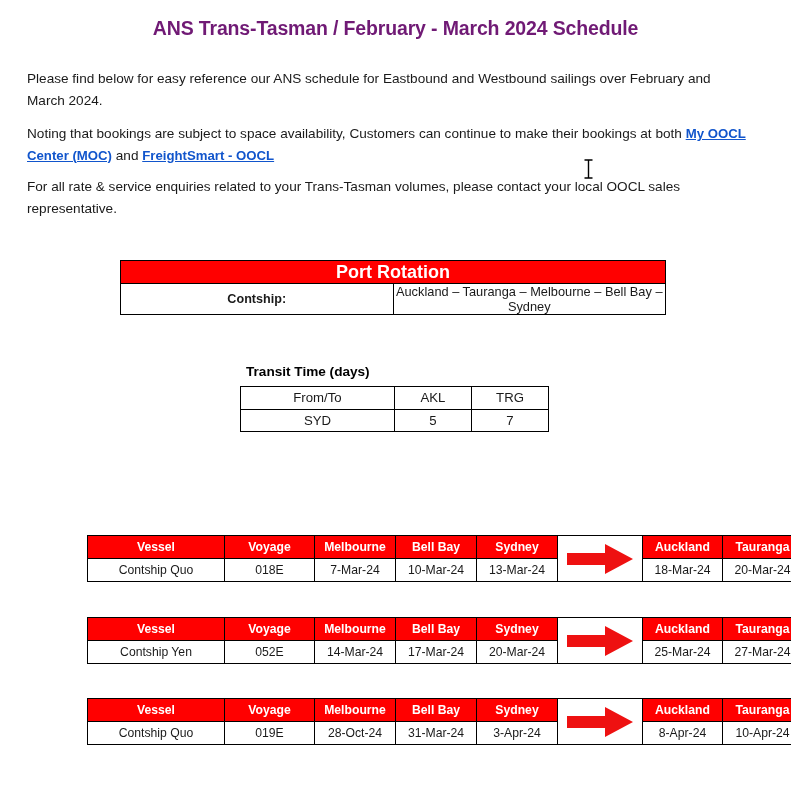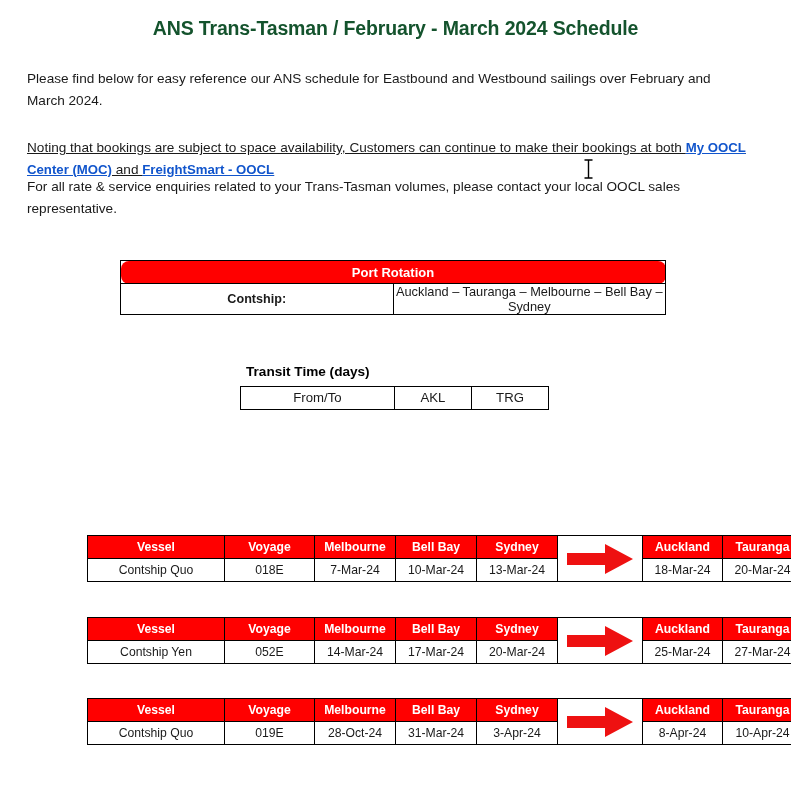--- a/index.html
+++ b/index.html
@@ -19,34 +19,34 @@
   
   .doc-title {
     position: absolute;
     top: 17px;
     left: 0;
     width: 791px;
     text-align: center;
     font-size: 19.5px;
     font-weight: bold;
     letter-spacing: -0.15px;
-    color: #14532d;
+    color: #701a75;
   }
 
   
   .para {
     position: absolute;
     left: 27px;
     width: 722px;
     font-size: 13.6px;
     line-height: 21.5px;
     color: #1a1a1a;
   }
   .para-1 { top: 68px; }
-  .para-2 { top: 137px; width: 726px; text-decoration: underline; }
+  .para-2 { top: 123px; width: 726px; }
   .para-3 { top: 176px; }
 
   .doc-link {
     color: #1155cc;
     font-weight: bold;
     text-decoration: underline;
     font-size: 13.2px;
     cursor: pointer;
   }
 
@@ -72,21 +72,21 @@
   }
 
   
   .port-rotation {
     position: absolute;
     top: 260px;
     left: 120px;
     width: 546px;
   }
   .port-rotation td { height: 22px; }
-  .port-rotation .pr-title { font-size: 13px; border-radius: 8px; }
+  .port-rotation .pr-title { font-size: 18px; }
   .port-rotation .pr-dir {
     width: 135px;
     font-weight: bold;
     font-size: 12.6px;
   }
   .port-rotation .pr-ports { font-size: 12.8px; }
 
   
   .tt-label {
     position: absolute;
@@ -176,20 +176,25 @@
 </table>
 
 <div class="tt-label">Transit Time (days)</div>
 
 <table class="transit-time">
   <tbody>
     <tr>
       <td class="tt-c1">From/To</td>
       <td class="tt-c2">AKL</td>
       <td class="tt-c3">TRG</td>
+    </tr>
+    <tr>
+      <td class="tt-c1">SYD</td>
+      <td class="tt-c2">5</td>
+      <td class="tt-c3">7</td>
     </tr>
   </tbody>
 </table>
 
 <table class="sched sched-1">
   <tbody>
     <tr>
       <td class="red-head c-vessel">Vessel</td>
       <td class="red-head c-voyage">Voyage</td>
       <td class="red-head c-mel">Melbourne</td>

